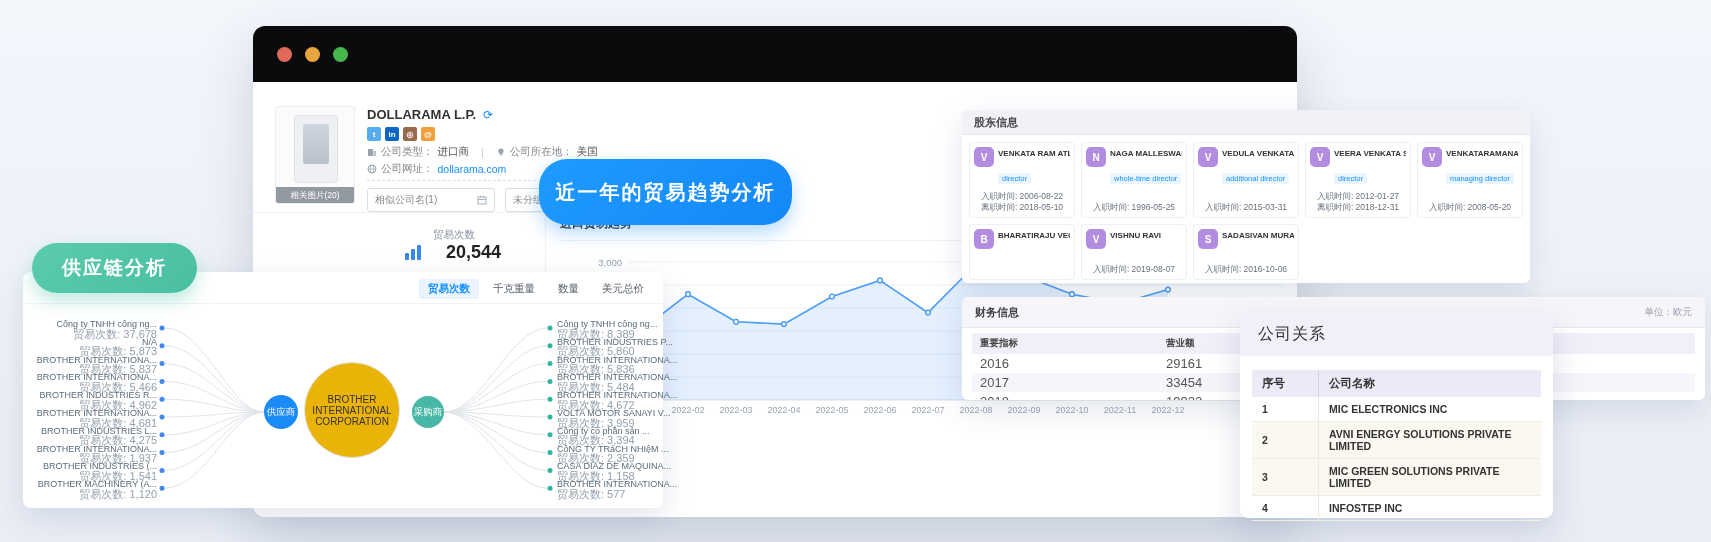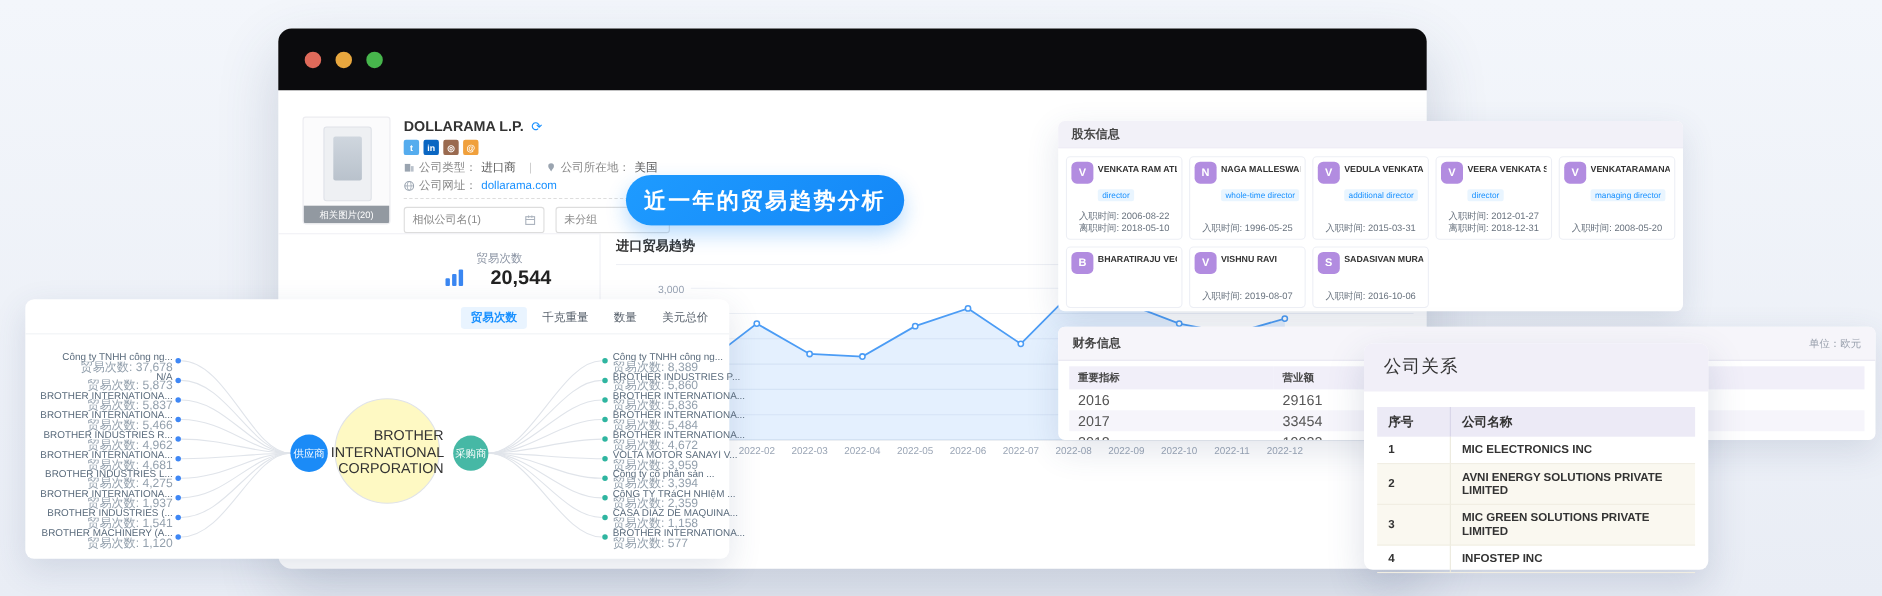--- a/index.html
+++ b/index.html
@@ -56,22 +56,22 @@
   .sc-item{position:absolute;cursor:pointer;}
   .sc-item.left{left:8px;width:126px;text-align:right;}
   .sc-item.right{left:534px;width:130px;text-align:left;}
   .sc-name{font-size:9px;color:#5a6b7c;line-height:9.5px;white-space:nowrap;overflow:hidden;}
   .sc-count{font-size:11px;color:#93a0ad;line-height:9.5px;white-space:nowrap;}
   .sc-node{position:absolute;border-radius:50%;color:#fff;font-size:9.5px;display:flex;
            align-items:center;justify-content:center;z-index:2;}
   .sc-sup{left:241px;top:123px;width:34px;height:34px;background:#1b8bf7;}
   .sc-buy{left:389px;top:124px;width:32px;height:32px;background:#46b8a5;}
   .sc-center{position:absolute;left:281px;top:90px;width:96px;height:96px;border:1px solid #e0e3e8;
-           border-radius:50%;background:#fef9c3;display:flex;align-items:center;justify-content:center;
-           font-size:13px;color:#333;text-align:right;padding:6px;box-sizing:border-box;z-index:1;}
+           border-radius:50%;background:#eab308;display:flex;align-items:center;justify-content:center;
+           font-size:10px;color:#333;text-align:center;padding:6px;box-sizing:border-box;z-index:1;}
   
   .sh-panel{left:962px;top:110px;width:568px;height:173px;z-index:4;border-radius:6px;}
   .sh-head{height:24px;line-height:24px;background:#f2f1f8;border-bottom:1px solid #e6e4f0;
            border-radius:6px 6px 0 0;font-size:11px;font-weight:bold;color:#444;padding-left:12px;}
   .sh-grid{padding:7px;display:grid;grid-template-columns:repeat(5,1fr);
            grid-template-rows:76px 56px;gap:6px;}
   .shc{border:1px solid #edeff5;border-radius:4px;padding:4px;position:relative;background:#fff;overflow:hidden;}
   .shc-top{display:flex;gap:4px;}
   .shc-avatar{width:20px;height:20px;min-width:20px;border-radius:5px;background:#b28ce0;color:#fff;
            font-size:10px;font-weight:bold;display:flex;align-items:center;justify-content:center;}
@@ -104,21 +104,21 @@
   .rel-table th:first-child{width:46px;border-right:1px solid #d8d4e8;}
   .rel-table td{font-size:10.5px;font-weight:600;color:#333;padding:6px 10px;
              border-bottom:1px solid #f0ede2;}
   .rel-table td:first-child{border-right:1px solid #ece9dd;}
   .rel-table tr.cream td{background:#faf8f0;}
   
   .badge{position:absolute;color:#fff;font-weight:bold;display:flex;align-items:center;
          justify-content:center;z-index:6;letter-spacing:2px;}
   .badge-supply{left:32px;top:243px;width:165px;height:50px;border-radius:26px;font-size:19px;
          background:linear-gradient(135deg,#5bcbad,#49bfa2);box-shadow:0 8px 18px rgba(73,191,162,.35);}
-  .badge-trend{left:569px;top:159px;width:253px;height:46px;border-radius:28px;font-size:20px;
+  .badge-trend{left:539px;top:159px;width:253px;height:66px;border-radius:28px;font-size:20px;
          background:linear-gradient(135deg,#1e9bff,#1487f7);box-shadow:0 8px 18px rgba(20,135,247,.30);}
   .badge-purple{left:900px;top:262px;width:236px;height:55px;border-radius:28px;font-size:17px;
          background:linear-gradient(135deg,#bda3e8,#b193e2);box-shadow:0 8px 18px rgba(177,147,226,.35);}
 </style>
 </head>
 <body>
 
 <div class="stage">
 
   <div class="browser">
@@ -486,14 +486,15 @@
             <td>MIC GREEN SOLUTIONS PRIVATE LIMITED</td>
           </tr>
           <tr class="">
             <td>4</td>
             <td>INFOSTEP INC</td>
           </tr>
         </tbody>
     </table>
   </div>
 
+  <div class="badge badge-supply">供应链分析</div>
   <div class="badge badge-trend">近一年的贸易趋势分析</div>
 </div>
 
 </body></html>

